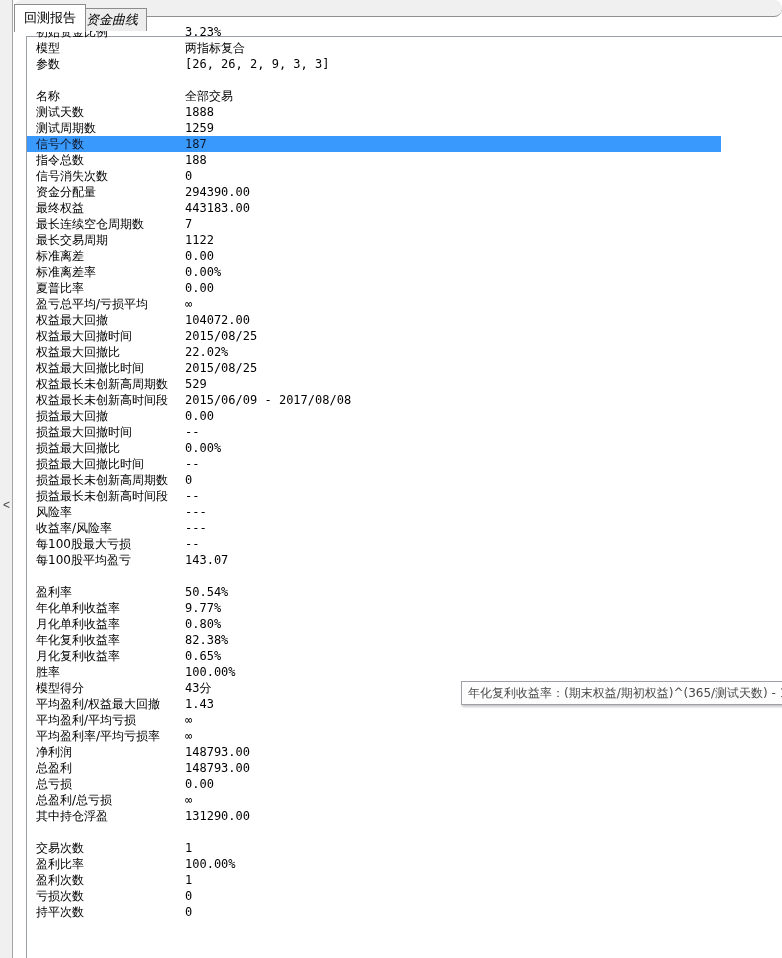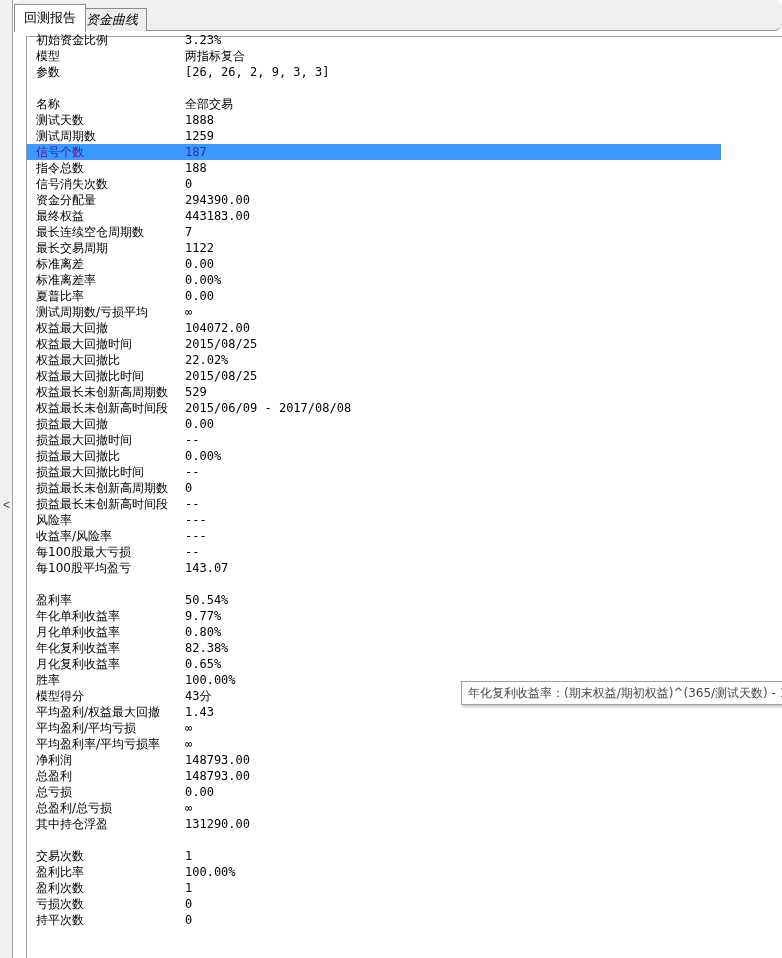--- a/index.html
+++ b/index.html
@@ -8,41 +8,41 @@
   #screen { position:relative; width:782px; height:958px; background:#ffffff; }
 
   
   .left-rail { position:absolute; left:0; top:0; width:13px; height:958px;
                background:#f0f0f0; border-right:1px solid #a5a5a5; z-index:5; }
   .collapse-btn { position:absolute; left:1px; top:496px; width:11px; height:18px;
                   font-size:12px; line-height:18px; text-align:center; color:#444;
                   cursor:pointer; background:transparent; border:none; }
 
   
-  .tab-strip { position:absolute; left:14px; top:0; right:0; height:31px;
+  .tab-strip { position:absolute; left:14px; top:0; right:0; height:17px;
                background:#f0f0f0; border-bottom:1px solid #8f8f8f; z-index:2;border-radius:8px; }
   .tab { position:absolute; font-size:13px; color:#000; text-align:center;
          border:1px solid #8c8c8c; cursor:pointer; }
   .tab.active { left:0px; top:4px; height:28px; line-height:26px; padding:0 9px;
                 background:#ffffff; border-bottom:none; z-index:3; }
   .tab.inactive { left:63px; top:8px; height:23px; line-height:21px; padding:0 8px;
                   background:#ededed; border-bottom:none;font-style:italic; }
 
   
   .report-panel { position:absolute; left:26px; top:36px; right:0px; bottom:-2px;
                   background:#ffffff; border-left:1px solid #9aA0a6; border-top:1px solid #9aa0a6; }
 
   
-  .rows { position:absolute; left:27px; top:32px; width:694px; }
+  .rows { position:absolute; left:27px; top:24px; width:694px; }
   .row { position:relative; height:16px; line-height:16px; white-space:nowrap; }
   .row .lbl { position:absolute; left:9px; top:0; font-size:12px; color:#000; }
   .row .val { position:absolute; left:158px; top:0; font-size:12px; color:#000000;
               font-family:"DejaVu Sans Mono","Liberation Mono",monospace; }
   .row.highlight { background:#3a99fc; }
-  .row.highlight .lbl, .row.highlight .val { color:#4c1d95; }
+  .row.highlight .lbl, .row.highlight .val { color:#0f172a; }
 
   
   .tooltip { position:absolute; left:461px; top:681px; height:24px; width:500px;
              background:#fdfdfd; border:1px solid #9ea0a5; box-shadow:1px 2px 2px rgba(0,0,0,0.22);
              font-size:12px; line-height:22px; padding:0 6px; color:#4a4a4a;
              white-space:nowrap; overflow:hidden; z-index:9; }
 </style>
 </head>
 <body>
 
@@ -119,21 +119,21 @@
       </div>
       <div class="row">
         <span class="lbl">标准离差率</span>
         <span class="val">0.00%</span>
       </div>
       <div class="row">
         <span class="lbl">夏普比率</span>
         <span class="val">0.00</span>
       </div>
       <div class="row">
-        <span class="lbl">测试周期数/亏损平均</span>
+        <span class="lbl">盈亏总平均/亏损平均</span>
         <span class="val">∞</span>
       </div>
       <div class="row">
         <span class="lbl">权益最大回撤</span>
         <span class="val">104072.00</span>
       </div>
       <div class="row">
         <span class="lbl">权益最大回撤时间</span>
         <span class="val">2015/08/25</span>
       </div>

